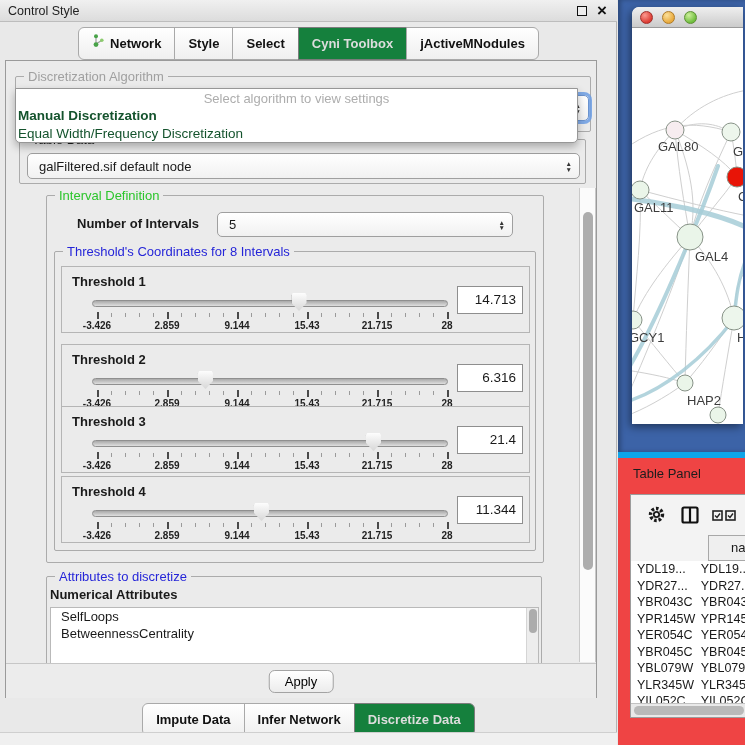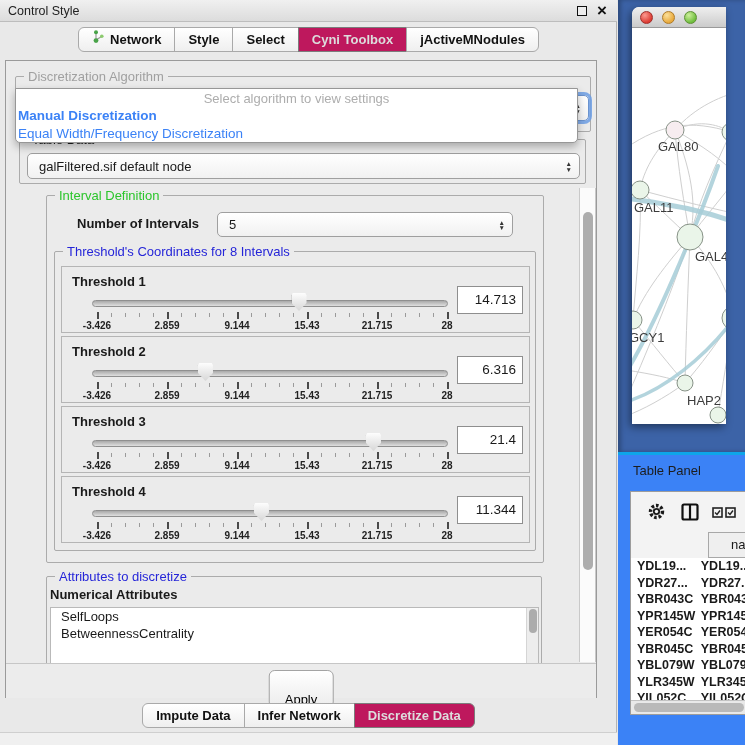--- a/index.html
+++ b/index.html
@@ -9,43 +9,43 @@
   
   #control-panel { position:absolute; left:0; top:0; width:617px; height:745px; background:#E9E9E9; border-right:1px solid #B4B4B4; }
   .cp-titlebar { position:absolute; left:0; top:0; width:617px; height:22px; background:linear-gradient(#F0F0F0,#DCDCDC); border-bottom:1px solid #BDBDBD; }
   .cp-title { position:absolute; left:8px; top:0; line-height:22px; font-size:12.5px; color:#222; }
   .float-icon { position:absolute; right:30px; top:6px; width:10px; height:10px; border:1.5px solid #111; background:#EDEDED; }
   .close-icon { position:absolute; right:10px; top:1px; font-size:17px; font-weight:900; color:#111; line-height:20px; cursor:default; }
 
   .segwrap { position:absolute; display:flex; justify-content:center; }
   #cp-tabs { left:0; top:27px; width:617px; }
   #bottom-tabs { left:0; top:703px; width:617px; }
-  .seg { height:25px; line-height:23px; padding:0 13px; background:linear-gradient(#FFFFFF,#EFEFEF); border:1px solid #A9A9A9; margin-left:-1px; font-size:13px; font-weight:600; color:#111; white-space:nowrap; display:flex; align-items:center; gap:5px; }
+  .seg { height:33px; line-height:23px; padding:0 13px; background:linear-gradient(#FFFFFF,#EFEFEF); border:1px solid #A9A9A9; margin-left:-1px; font-size:13px; font-weight:600; color:#111; white-space:nowrap; display:flex; align-items:center; gap:5px; }
   .seg:first-child { border-radius:6px 0 0 6px; margin-left:0; }
   .seg:last-child { border-radius:0 6px 6px 0; }
-  .seg.active { background:#be185d; color:#DDDDDD; border-color:#7C7C7C; }
+  .seg.active { background:#15803d; color:#DDDDDD; border-color:#7C7C7C; }
 
   .outer-panel { position:absolute; left:5px; top:60px; width:592px; height:638px; border:1px solid #9A9A9A; background:#EBEBEB; }
 
   .grp { position:absolute; border:1px solid #ABABAB; border-radius:2px; }
   .grp-title { position:absolute; top:-8px; left:8px; background:#EBEBEB; padding:0 4px; font-size:13px; white-space:nowrap; }
   .t-faded { color:#A0A0A0; }
   .t-green { color:#2BC52B; }
   .t-blue  { color:#2525D8; }
 
   .combo { position:absolute; background:linear-gradient(#FFFFFF,#F1F1F1); border:1px solid #9F9F9F; border-radius:5px; font-size:13px; }
   .combo .txt { position:absolute; left:11px; top:0; bottom:0; display:flex; align-items:center; white-space:nowrap; }
   .stepper { position:absolute; right:7px; top:50%; transform:translateY(-50%); display:flex; flex-direction:column; align-items:center; font-size:6.5px; line-height:5.5px; color:#333; }
   .focusring { box-shadow:0 0 0 3px rgba(108,158,228,.85); border-color:#6A93CF; }
 
   #algo-group  { left:9px;  top:15px;  width:576px; height:56px; }
   #algo-combo  { left:15px; top:34px;  width:568px; height:26px; }
   #algo-popup  { position:absolute; left:9px; top:27px; width:563px; height:55px; background:#FFF; border:1px solid #979797; border-radius:0 0 5px 5px; box-shadow:0 4px 9px rgba(0,0,0,.28); z-index:30; }
   .popup-placeholder { height:18px; line-height:19px; text-align:center; color:#ADADAD; font-size:13px; }
-  .popup-option { height:18px; line-height:18px; padding-left:2px; font-size:13.5px; color:#3b82f6; }
+  .popup-option { height:18px; line-height:18px; padding-left:2px; font-size:13.5px; color:#14532d; }
   .popup-option.hl { font-weight:700; }
 
   #td-group { left:13px; top:78px; width:567px; height:45px; }
   #td-combo { left:7px; top:13px; width:553px; height:26px; }
 
   #scrollview { position:absolute; left:7px; top:126px; width:561px; height:476px; overflow:hidden; }
   #main-vscroll { position:absolute; left:573px; top:127px; width:17px; height:474px; background:#FBFBFB; border-left:1px solid #C9C9C9; border-right:1px solid #C9C9C9; }
   #main-vscroll .thumb { position:absolute; left:3px; width:10px; top:24px; height:358px; background:#ADADAD; border-radius:6px; }
 
   #interval-group { left:33px; top:8px; width:498px; height:368px; }
@@ -64,45 +64,45 @@
   .t-value { position:absolute; right:6px; top:19px; width:66px; height:28px; background:#FFF; border:1px solid #8E8E8E; font-size:13.5px; text-align:right; line-height:26px; padding-right:6px; }
 
   #attr-group { left:33px; top:389px; width:496px; height:110px; }
   .attr-label { position:absolute; left:3px; top:10px; font-size:13px; font-weight:700; }
   #attr-list { position:absolute; left:3px; top:30px; width:489px; height:58px; background:#FFF; border:1px solid #B9B9B9; overflow:hidden; }
   .attr-item { height:17px; line-height:17px; padding-left:10px; font-size:13px; }
   #attr-vscroll { position:absolute; right:0; top:0; width:12px; height:100%; background:#EDEDED; border-left:1px solid #D5D5D5; }
   #attr-vscroll .thumb { position:absolute; left:2px; top:1px; width:8px; height:24px; background:#ACACAC; border-radius:5px; }
 
   #apply-row { position:absolute; left:0; top:602px; width:590px; height:35px; border-top:1px solid #C6C6C6; background:#ECECEC; }
-  #apply-btn { position:absolute; left:50%; transform:translateX(-50%); top:6px; height:23px; padding:18px 15px; background:linear-gradient(#FFFFFF,#ECECEC); border:1px solid #A3A3A3; border-radius:6px; font-size:13px; line-height:21px; }
+  #apply-btn { position:absolute; left:50%; transform:translateX(-50%); top:6px; height:23px; padding:0 15px; background:linear-gradient(#FFFFFF,#ECECEC); border:1px solid #A3A3A3; border-radius:6px; font-size:13px; line-height:21px; }
 
   .cp-bottom-strip { position:absolute; left:0; top:732px; width:617px; height:13px; background:#F0F0F0; border-top:1px solid #CFCFCF; }
 
   
   #desktop { position:absolute; left:618px; top:0; width:127px; height:452px; background:#3C63A7; box-shadow:inset 3px 0 4px rgba(0,0,0,.25); }
-  #net-window { position:absolute; left:632px; top:7px; width:94px; height:417px; background:#FFF; border-radius:7px 0 0 0; box-shadow:-2px 3px 8px rgba(0,0,0,.45); overflow:hidden; }
+  #net-window { position:absolute; left:632px; top:7px; width:111px; height:417px; background:#FFF; border-radius:7px 0 0 0; box-shadow:-2px 3px 8px rgba(0,0,0,.45); overflow:hidden; }
   .nw-titlebar { position:absolute; left:0; top:0; width:100%; height:21px; background:linear-gradient(#EFEFEF,#CBCBCB); border-bottom:1px solid #9A9A9A; border-radius:7px 0 0 0; }
   .light { position:absolute; top:4px; width:13px; height:13px; border-radius:50%; }
   .light.red    { left:8px;  background:radial-gradient(circle at 35% 30%,#FB9A90,#DC3B32 70%); border:1px solid #9E2F2B; }
   .light.yellow { left:30px; background:radial-gradient(circle at 35% 30%,#FBE09A,#E8A93C 70%); border:1px solid #AD7A28; }
   .light.green  { left:52px; background:radial-gradient(circle at 35% 30%,#CDEF9B,#6FBE3E 70%); border:1px solid #5D8F33; }
   #net-canvas { position:absolute; left:0; top:21px; width:113px; height:396px; background:#FFF; }
 
-  #table-panel-region { position:absolute; left:618px; top:452px; width:127px; height:293px; background:#3b82f6; border-top:3px solid #0ea5e9; }
+  #table-panel-region { position:absolute; left:618px; top:452px; width:127px; height:293px; background:#ef4444; border-top:6px solid #0ea5e9; }
   .tp-title { position:absolute; left:15px; top:8px; font-size:13px; color:#1d1d1d; }
   #tp-panel { position:absolute; left:12px; top:36px; width:133px; height:224px; background:#F3F3F3; border:1px solid #9C9C9C; overflow:hidden; }
   .tp-toolbar { position:absolute; left:0; top:0; width:100%; height:40px; }
   .tp-header { position:absolute; left:0; top:40px; height:26px; display:flex; }
   .th { height:26px; font-size:13px; line-height:24px; border:1px solid #A8A8A8; margin-left:-1px; overflow:hidden; white-space:nowrap; background:#EFEFEF; }
   .th.sel { background:#BEE0EF; border-color:#93A8B5; }
   .th:first-child { margin-left:0;margin-top:26px; }
   #tp-rows { position:absolute; left:0; top:66px; width:100%; height:142px; overflow:hidden; background:#FFF; }
   .tr { display:flex; height:16.5px; font-size:12.5px; line-height:16.5px; }
-  .td { overflow:hidden; white-space:nowrap;font-weight:bold; }
+  .td { overflow:hidden; white-space:nowrap; }
   .td.c1 { width:78px; padding-left:6px; }
   .td.c2 { width:80px; padding-left:5px; }
   #tp-hscroll { position:absolute; left:0; top:208px; width:100%; height:14px; background:#E9E9E9; border-top:1px solid #C2C2C2; }
   #tp-hscroll .thumb { position:absolute; left:3px; top:2px; width:110px; height:9px; background:#B9B9B9; border-radius:5px; }
 </style>
 </head>
 <body>
 
 <div id="control-panel">
   <div class="cp-titlebar">
@@ -204,21 +204,21 @@
                   <div class="ticklabel" style="left: 11px;">-3.426</div>
                   <div class="ticklabel" style="left: 81px;">2.859</div>
                   <div class="ticklabel" style="left: 151px;">9.144</div>
                   <div class="ticklabel" style="left: 221px;">15.43</div>
                   <div class="ticklabel" style="left: 291px;">21.715</div>
                   <div class="ticklabel" style="left: 361px;">28</div>
                   <div class="t-thumb" style="left: 205.519px;"></div>
                 </div>
                 <div class="t-value">14.713</div>
               </div>
-              <div class="t-row" style="top: 84px;">
+              <div class="t-row" style="top: 92px;">
                 <div class="t-label">Threshold 2</div>
                 <div class="t-zone">
                   <div class="t-track"></div>
                   <div class="tick major" style="left: 11px; top: 21px; height: 7px;"></div>
                   <div class="tick" style="left: 25px; top: 22px; height: 4px;"></div>
                   <div class="tick" style="left: 39px; top: 22px; height: 4px;"></div>
                   <div class="tick" style="left: 53px; top: 22px; height: 4px;"></div>
                   <div class="tick" style="left: 67px; top: 22px; height: 4px;"></div>
                   <div class="tick major" style="left: 81px; top: 21px; height: 7px;"></div>
                   <div class="tick" style="left: 95px; top: 22px; height: 4px;"></div>

